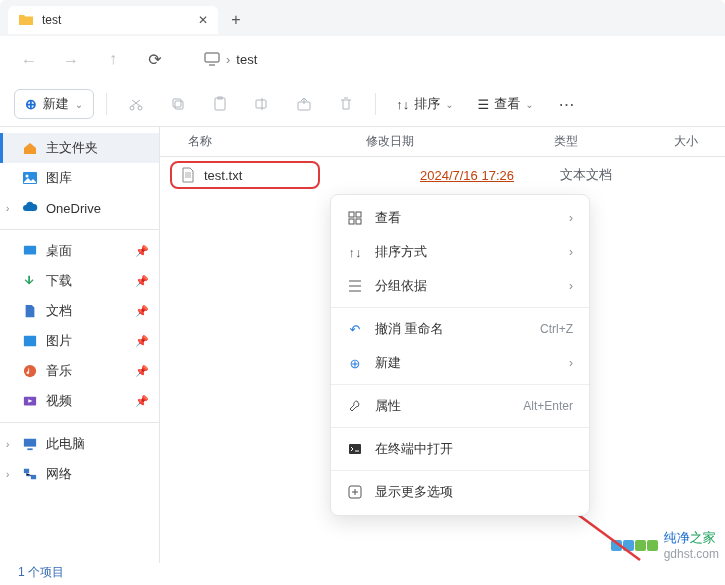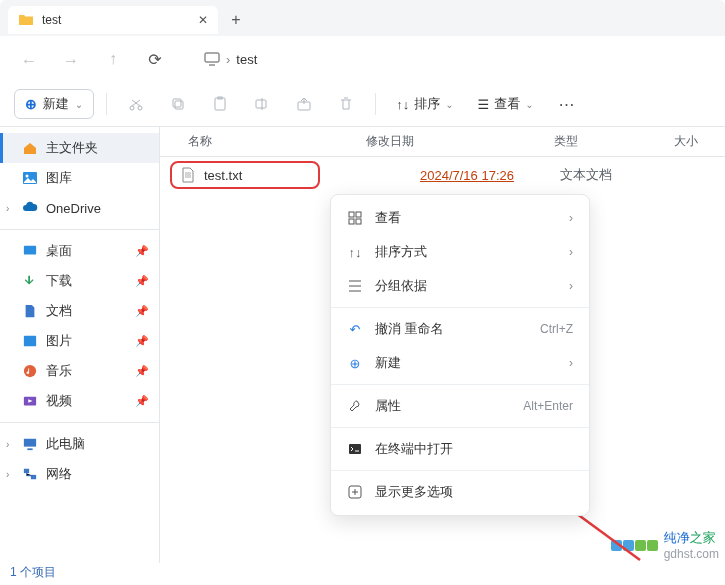--- a/index.html
+++ b/index.html
@@ -48,21 +48,21 @@
 .file-hl { border: 2px solid #e23a3a; border-radius: 8px; padding: 4px 8px; margin-left: 10px; display: flex; align-items: flex-end; gap: 8px; width: 150px; }
 .file-cell-date { width: 140px; color: #c2410c; text-decoration: underline; }
 .file-cell-type { width: 120px; color: #5a6068; }
 
 .context-menu { position: absolute; left: 330px; top: 194px; width: 260px; background: #fff; border: 1px solid #e4e7ea; border-radius: 8px; box-shadow: 0 6px 20px rgba(0,0,0,.12); padding: 6px 0; font-size: 13px; color: #333; z-index: 10; }
 .ctx-item { display: flex; align-items: center; gap: 12px; height: 34px; padding: 0 16px; }
 .ctx-item .sc { margin-left: auto; color: #8a9099; font-size: 12px; }
 .ctx-sep { height: 1px; background: #eceff2; margin: 4px 0; }
 .ctx-ic { width: 16px; height: 16px; display: flex; align-items: center; justify-content: center; color: #555; }
 
-.status { position: absolute; left: 10px; bottom: 4px; font-size: 12px; color: #3a6db5; }
+.status { position: absolute; left: 18px; bottom: 4px; font-size: 12px; color: #3a6db5; }
 
 .watermark { position: absolute; right: 6px; bottom: 24px; display: flex; align-items: center; gap: 6px; font-size: 13px; }
 .wm-logo { display: flex; gap: 1px; }
 .wm-sq { width: 11px; height: 11px; border-radius: 2px; }
 .wm-name span:first-child { color: #1a6cd0; }
 .wm-name span:last-child { color: #18a05a; }
 .wm-url { font-size: 12px; color: #9aa0a8; }
 
 .arrow { position: absolute; left: 410px; top: 390px; z-index: 5; pointer-events: none; }
 </style>

